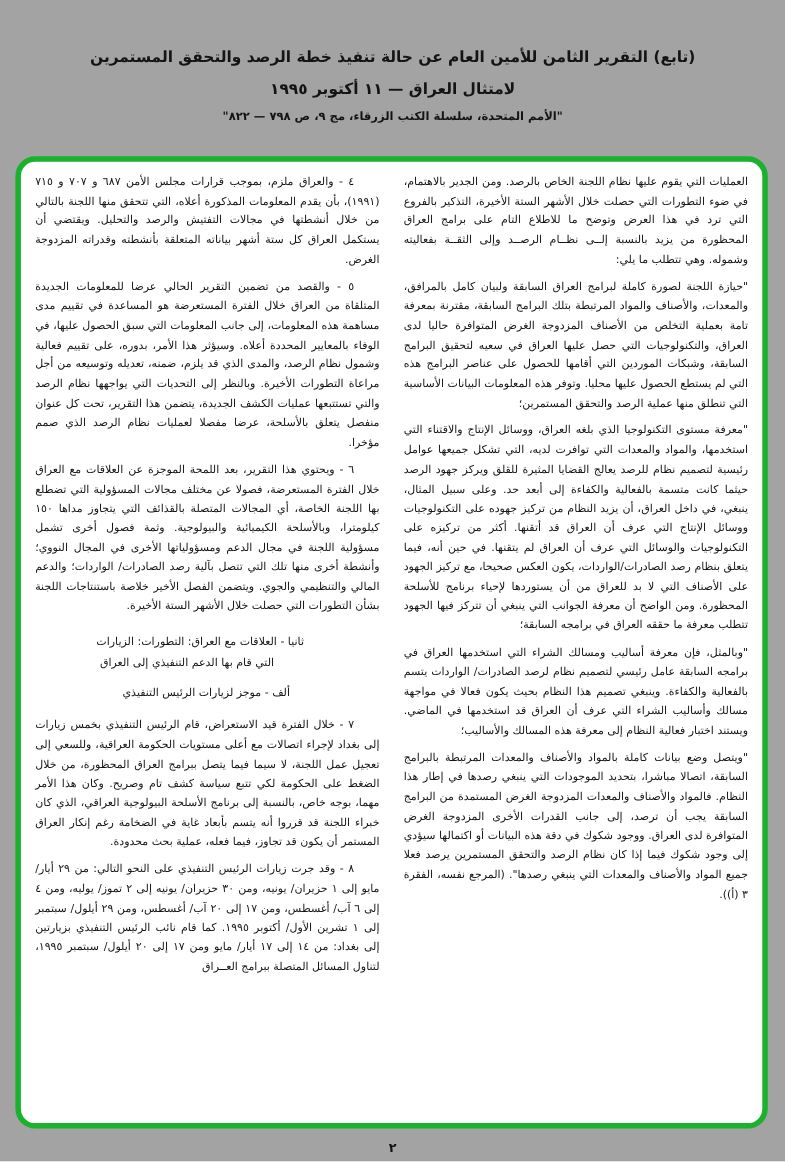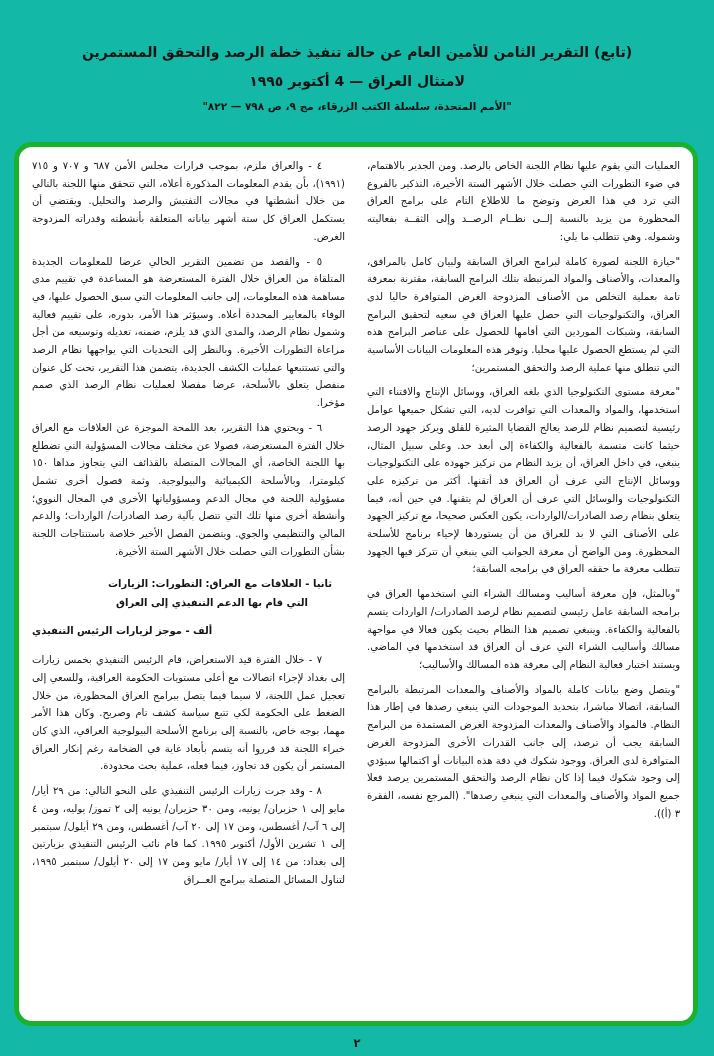--- a/index.html
+++ b/index.html
@@ -1,21 +1,21 @@
 <!DOCTYPE html>
 <html lang="ar" dir="rtl"><head>
 <meta charset="utf-8">
 <style>
   * { box-sizing: border-box; margin: 0; padding: 0; }
   html, body { background: #ffffff; }
   .page {
     position: relative;
     width: 714px;
     height: 1056px;
-    background: #14b8a6;
+    background: #a3a3a3;
     direction: rtl;
     font-family: "DejaVu Sans", sans-serif;
     color: #141414;
     overflow: hidden;
   }
   .doc-header {
     position: absolute;
     top: 44px;
     left: 0;
     width: 100%;
@@ -56,50 +56,50 @@
     flex: 1 1 0;
     font-size: 10px;
     line-height: 17.7px;
     text-align: justify;
   }
   .col p { margin: 0 0 7px 0; }
   .para-numbered { text-indent: 2.3em; margin-top: 2px; }
   .para-quote { margin-bottom: 6px; }
   .para-cont { text-indent: 0; }
   .sec-heading {
-    font-weight: bold;
-    text-align: right;
+    font-weight: normal;
+    text-align: center;
     margin: 14px 1.3em 10px 0;
     line-height: 19px;
     text-indent: 0;
   }
   .sec-heading .heading-line-2 { padding-right: 2.4em; }
   .sub-heading {
-    font-weight: bold;
-    text-align: left;
+    font-weight: normal;
+    text-align: center;
     margin: 6px 0.2em 11px 0;
   }
   .page-number {
     position: absolute;
     bottom: 6px;
     left: 0;
     width: 100%;
     text-align: center;
     font-size: 11.5px;
     font-weight: bold;
   }
 </style>
 </head>
 <body>
 
 <div class="page">
 
   <header class="doc-header">
     <div class="title-line">(تابع) التقرير الثامن للأمين العام عن حالة تنفيذ خطة الرصد والتحقق المستمرين</div>
-    <div class="subtitle-line">لامتثال العراق — 4 أكتوبر ١٩٩٥</div>
+    <div class="subtitle-line">لامتثال العراق — ١١ أكتوبر ١٩٩٥</div>
     <div class="source-line">"الأمم المتحدة، سلسلة الكتب الزرقاء، مج ٩، ص ٧٩٨ — ٨٢٢"</div>
   </header>
 
   <div class="text-frame" style="border-color: rgb(26, 178, 44);">
     <div class="columns">
 
       <div class="col">
         <p class="para-cont">العمليات التي يقوم عليها نظام اللجنة الخاص بالرصد. ومن الجدير بالاهتمام، في ضوء التطورات التي حصلت خلال الأشهر الستة الأخيرة، التذكير بالفروع التي ترد في هذا العرض وتوضح ما للاطلاع التام على برامج العراق المحظورة من يزيد بالنسبة إلــى نظــام الرصــد وإلى الثقــة بفعاليته وشموله. وهي تتطلب ما يلي:</p>
         <p class="para-quote">"حيازة اللجنة لصورة كاملة لبرامج العراق السابقة ولبيان كامل بالمرافق، والمعدات، والأصناف والمواد المرتبطة بتلك البرامج السابقة، مقترنة بمعرفة تامة بعملية التخلص من الأصناف المزدوجة الغرض المتوافرة حاليا لدى العراق، والتكنولوجيات التي حصل عليها العراق في سعيه لتحقيق البرامج السابقة، وشبكات الموردين التي أقامها للحصول على عناصر البرامج هذه التي لم يستطع الحصول عليها محليا. وتوفر هذه المعلومات البيانات الأساسية التي تنطلق منها عملية الرصد والتحقق المستمرين؛</p>
         <p class="para-quote">"معرفة مستوى التكنولوجيا الذي بلغه العراق، ووسائل الإنتاج والاقتناء التي استخدمها، والمواد والمعدات التي توافرت لديه، التي تشكل جميعها عوامل رئيسية لتصميم نظام للرصد يعالج القضايا المثيرة للقلق ويركز جهود الرصد حيثما كانت متسمة بالفعالية والكفاءة إلى أبعد حد. وعلى سبيل المثال، ينبغي، في داخل العراق، أن يزيد النظام من تركيز جهوده على التكنولوجيات ووسائل الإنتاج التي عرف أن العراق قد أتقنها. أكثر من تركيزه على التكنولوجيات والوسائل التي عرف أن العراق لم يتقنها. في حين أنه، فيما يتعلق بنظام رصد الصادرات/الواردات، يكون العكس صحيحا، مع تركيز الجهود على الأصناف التي لا بد للعراق من أن يستوردها لإحياء برنامج للأسلحة المحظورة. ومن الواضح أن معرفة الجوانب التي ينبغي أن تتركز فيها الجهود تتطلب معرفة ما حققه العراق في برامجه السابقة؛</p>

